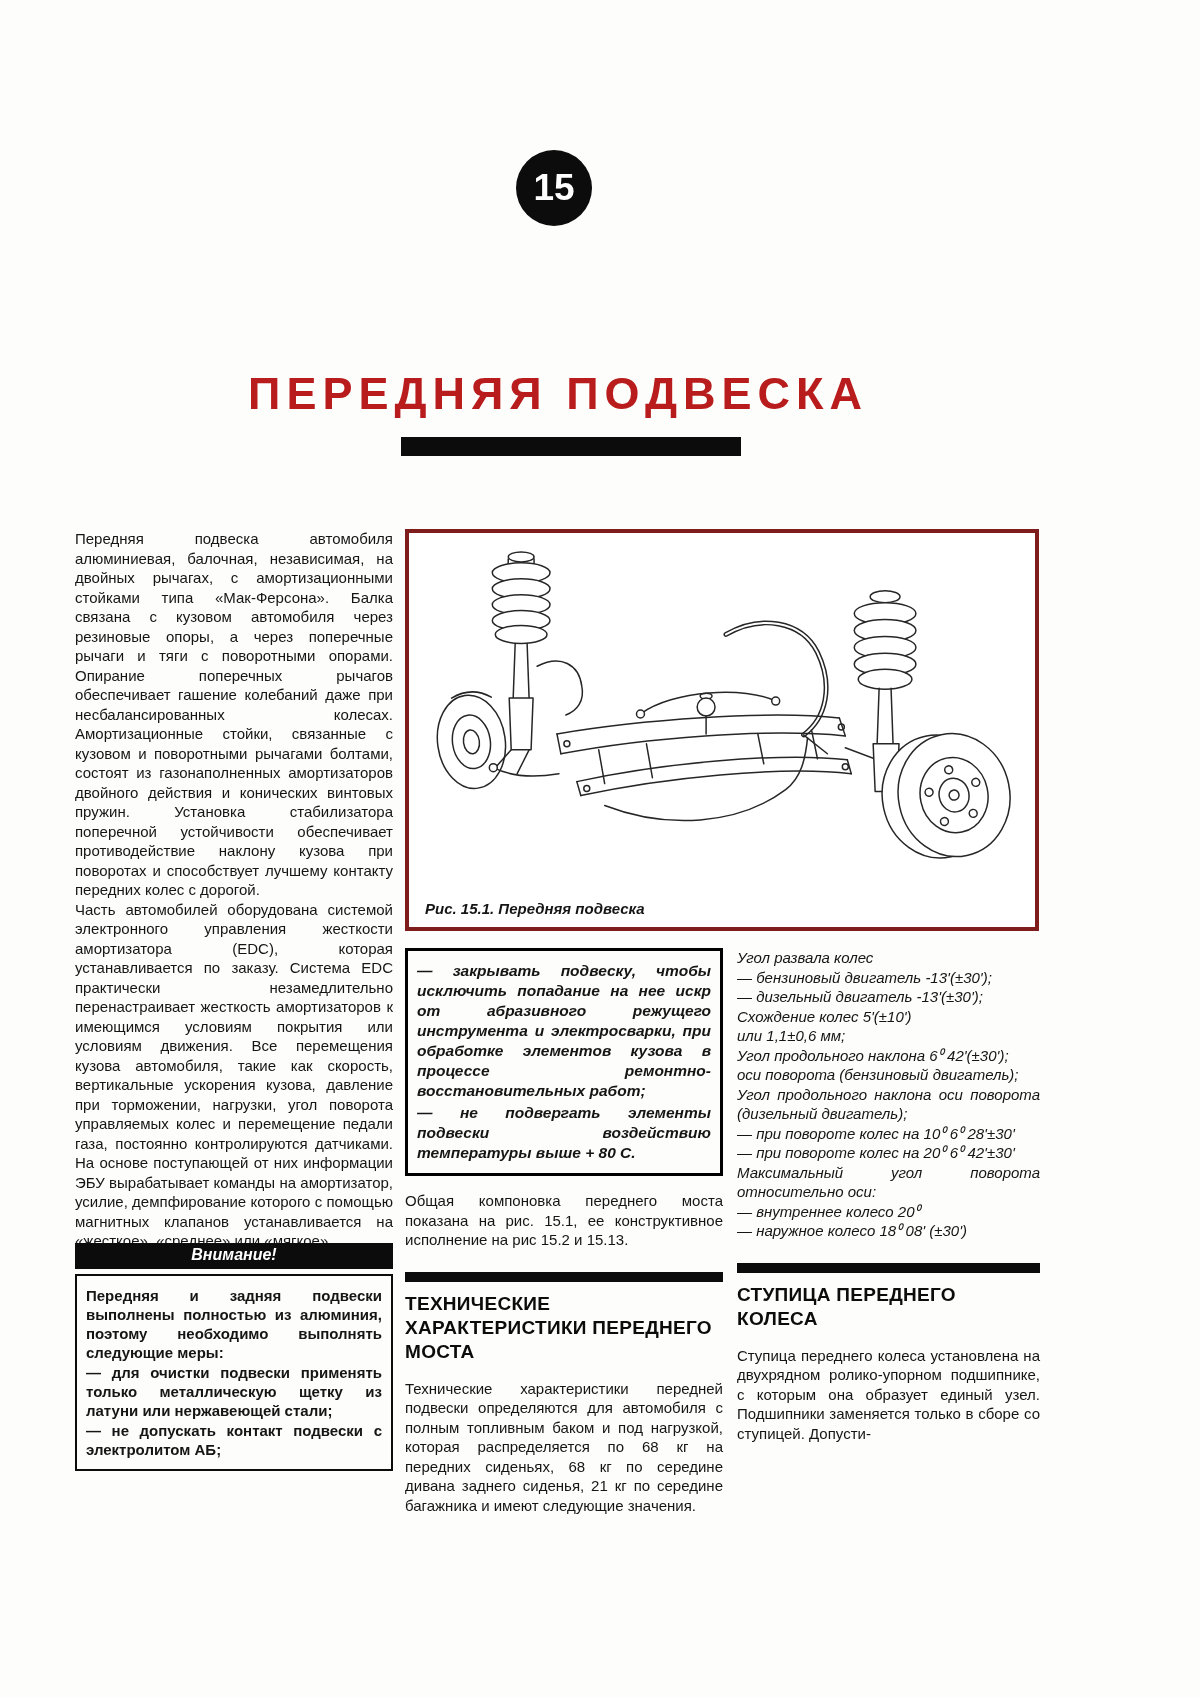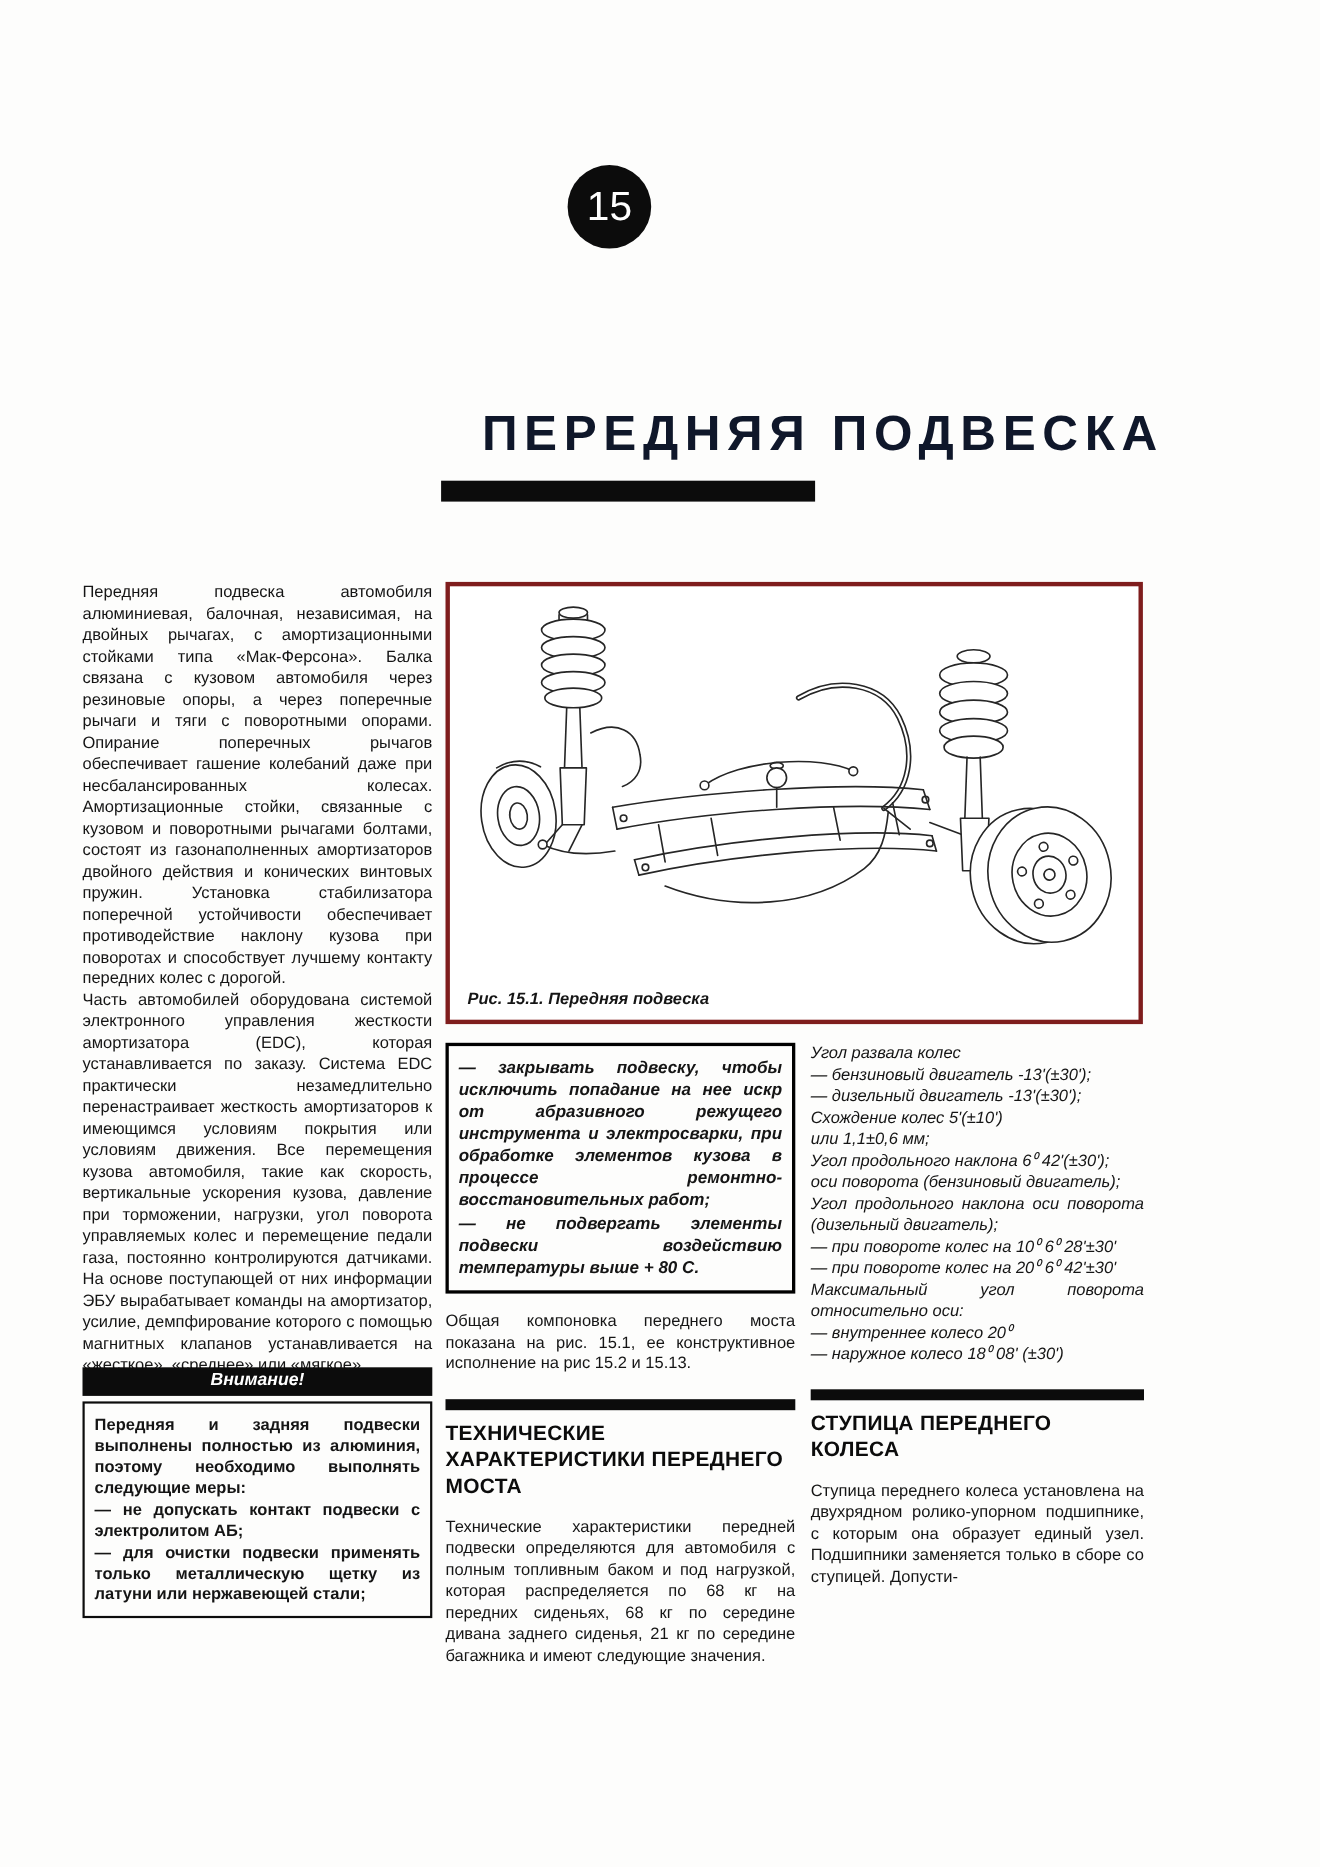--- a/index.html
+++ b/index.html
@@ -8,26 +8,26 @@
     position:relative;
     background:#fdfdfc;
     color:#151515;
     font-family:"Liberation Sans", sans-serif;
   }
   .badge {
     position:absolute; left:516px; top:150px;
     width:76px; height:76px; border-radius:50%;
     background:#0c0c0c; color:#ffffff;
     display:flex; align-items:center; justify-content:center;
-    font-size:37px; font-weight:normal;
+    font-size:37px; font-weight:bold;
   }
   .page-title {
     position:absolute; left:58px; top:368px; width:1000px;
-    text-align:right; font-size:45px; font-weight:bold;
-    letter-spacing:6px; white-space:nowrap; color:#0f172a;
+    text-align:center; font-size:45px; font-weight:bold;
+    letter-spacing:6px; white-space:nowrap; color:#b91c1c;
   }
   .title-bar {
     position:absolute; left:401px; top:437px;
     width:340px; height:19px; background:#0c0c0c;
   }
   .col {
     position:absolute; font-size:15px; line-height:19.5px;
     text-align:justify;
   }
   .col-left  { left:75px;  top:529px; width:318px; }
@@ -85,22 +85,22 @@
 
 <div class="col col-left">
   <p>Передняя подвеска автомобиля алюминиевая, балочная, независимая, на двойных рычагах, с амортизационными стойками типа «Мак-Ферсона». Балка связана с кузовом автомобиля через резиновые опоры, а через поперечные рычаги и тяги с поворотными опорами. Опирание поперечных рычагов обеспечивает гашение колебаний даже при несбалансированных колесах. Амортизационные стойки, связанные с кузовом и поворотными рычагами болтами, состоят из газонаполненных амортизаторов двойного действия и конических винтовых пружин. Установка стабилизатора поперечной устойчивости обеспечивает противодействие наклону кузова при поворотах и способствует лучшему контакту передних колес с дорогой.</p>
   <p>Часть автомобилей оборудована системой электронного управления жесткости амортизатора (EDC), которая устанавливается по заказу. Система EDC практически незамедлительно перенастраивает жесткость амортизаторов к имеющимся условиям покрытия или условиям движения. Все перемещения кузова автомобиля, такие как скорость, вертикальные ускорения кузова, давление при торможении, нагрузки, угол поворота управляемых колес и перемещение педали газа, постоянно контролируются датчиками. На основе поступающей от них информации ЭБУ вырабатывает команды на амортизатор, усилие, демпфирование которого с помощью магнитных клапанов устанавливается на «жесткое», «среднее» или «мягкое».</p>
 </div>
 
 <div class="warning">
   <div class="warning-header">Внимание!</div>
   <div class="warning-box">
     <p>Передняя и задняя подвески выполнены полностью из алюминия, поэтому необходимо выполнять следующие меры:</p>
+    <p>— для очистки подвески применять только металлическую щетку из латуни или нержавеющей стали;</p>
     <p>— не допускать контакт подвески с электролитом АБ;</p>
-    <p>— для очистки подвески применять только металлическую щетку из латуни или нержавеющей стали;</p>
   </div>
 </div>
 
 <figure class="figure">
   <svg viewBox="0 0 632 356" width="630" height="354">
     <g fill="none" stroke="#262626" stroke-width="1.5" stroke-linecap="round" stroke-linejoin="round">
 
       <g>
         <ellipse cx="62" cy="204" rx="34" ry="47" fill="#fff" transform="rotate(-8 62 204)"></ellipse>
         <ellipse cx="62" cy="204" rx="19" ry="27" transform="rotate(-8 62 204)"></ellipse>

